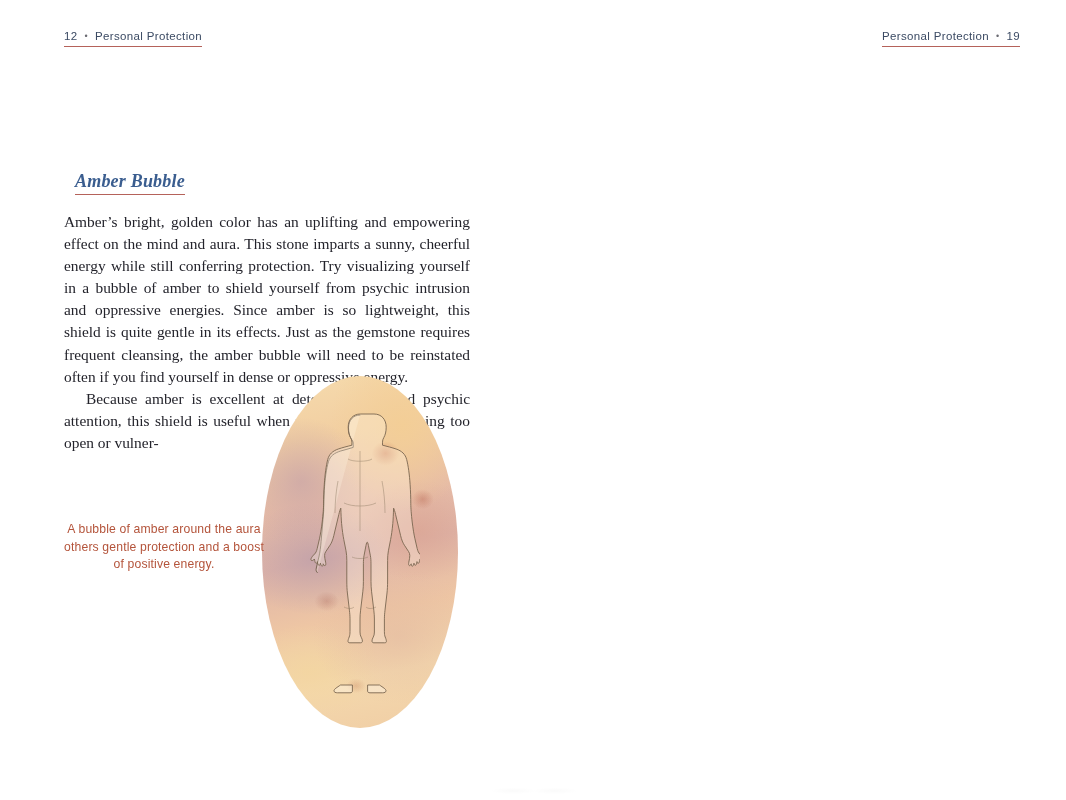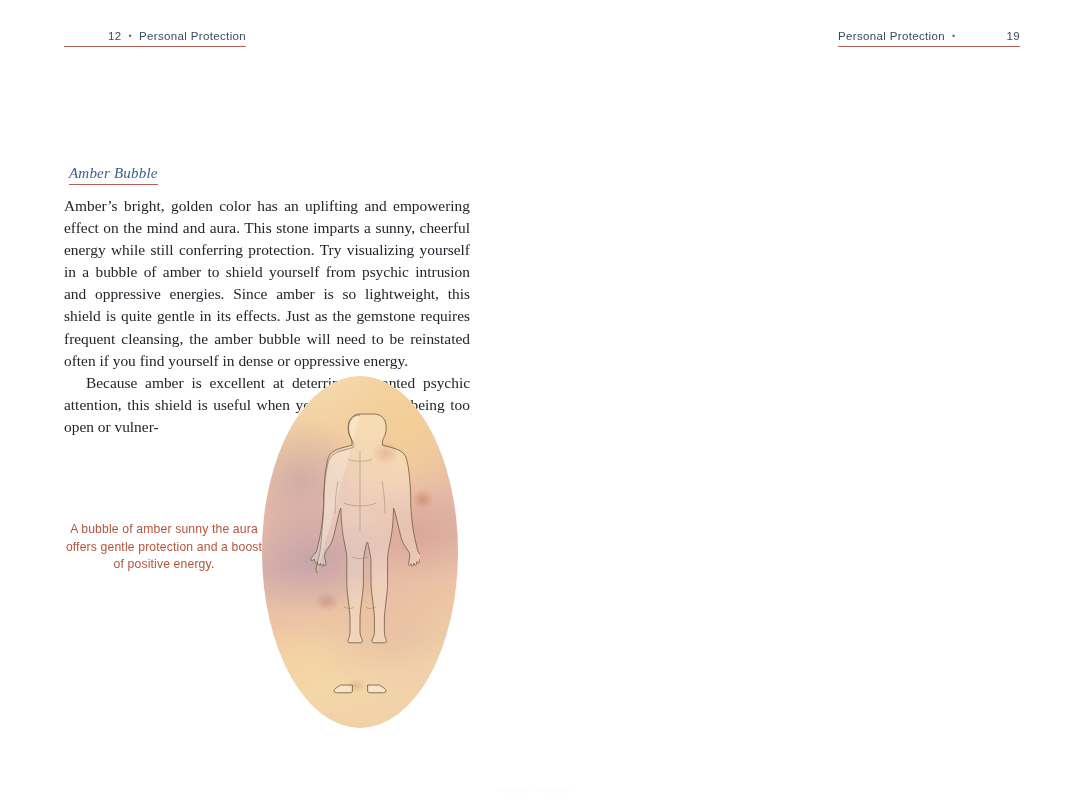--- a/index.html
+++ b/index.html
@@ -39,21 +39,21 @@
     font-family: "Liberation Sans", sans-serif;
     font-size: 11.5px;
     letter-spacing: .35px;
     color: #3b4a63;
     white-space: nowrap;
     padding-bottom: 4px;
     border-bottom: 1.1px solid #b5625a;
   }
   .runhead-left  { left: 64px; }
   .runhead-right { right: 66px; }
-  .runhead .folio { color: #3b4a63; margin-left: 44px; }
+  .runhead .folio { color: #3b4a63; }
   .runhead .sep {
     display: inline-block;
     margin: 0 7px;
     position: relative;
     top: -1px;
     font-size: 9px;
     color: #6b6b72;
   }
 
   
@@ -69,28 +69,28 @@
     color: #23232b;
     text-align: justify;
     margin: 0;
     hyphens: none;
   }
   .serif-p + .serif-p { text-indent: 22px; }
 
   .sec-head {
     font-family: "Liberation Serif", serif;
     font-style: italic;
-    font-weight: normal;
-    font-size: 15px;
+    font-weight: bold;
+    font-size: 18px;
     color: #3a5d8f;
     letter-spacing: .2px;
     display: inline-block;
     padding-bottom: 2px;
     border-bottom: 1.1px solid #b5625a;
-    margin: 5px;
+    margin: 11px;
   }
 
   
   .caption {
     position: absolute;
     font-family: "Liberation Sans", sans-serif;
     font-size: 12.2px;
     line-height: 17.6px;
     color: #b4543b;
     text-align: center;
@@ -301,21 +301,21 @@
           <path d="M66 200 c2 2 6 2 10 0"></path>
         </g>
 
         <g fill="rgba(255,247,230,0.45)" stroke="#7a6750" stroke-width="0.9">
           <path d="M40.5 278 c-3.5 2.5 -6.5 4 -6.5 5.8 c0 1.4 1.4 2.0 3.6 2.0 l12.4 0 c1.6 0 2.4 -0.6 2.4 -1.8 l0 -6.0 z"></path>
           <path d="M79.5 278 c3.5 2.5 6.5 4 6.5 5.8 c0 1.4 -1.4 2.0 -3.6 2.0 l-12.4 0 c-1.6 0 -2.4 -0.6 -2.4 -1.8 l0 -6.0 z"></path>
         </g>
       </svg>
     </div>
 
-    <div class="caption caption-left">A bubble of amber sunny the aura offers gentle protection and a boost of positive energy.</div>
+    <div class="caption caption-left">A bubble of amber around the aura others gentle protection and a boost of positive energy.</div>
 
   </div>
 
   <div class="page page-right">
 
     <div class="runhead runhead-right">
       <span>Personal Protection</span><span class="sep">•</span><span class="folio">19</span>
     </div>
 
   </div>

